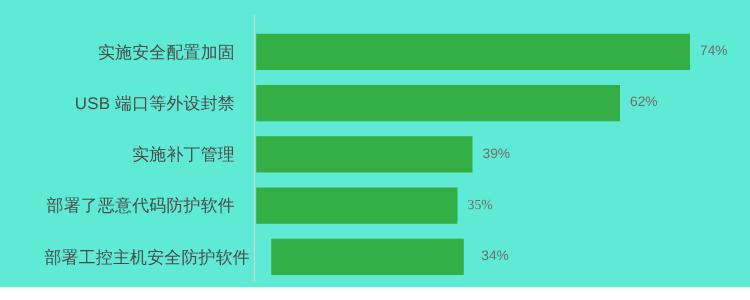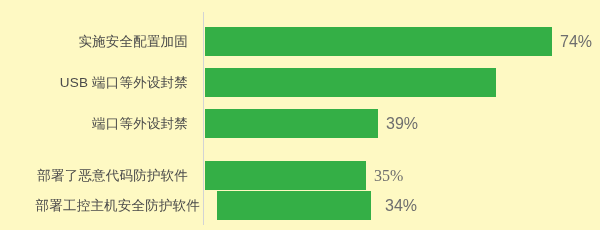--- a/index.html
+++ b/index.html
@@ -10,21 +10,21 @@
   body {
     width: 600px;
     height: 230px;
     font-family: "Liberation Sans", "DejaVu Sans", sans-serif;
     overflow: hidden;
   }
   #chart {
     position: relative;
     width: 600px;
     height: 230px;
-    background: #fef9c3;
+    background: #5eead4;
   }
   .axis-line {
     position: absolute;
     left: 203px;
     top: 12px;
     width: 1px;
     height: 213px;
     background: #d2d3d5;
   }
   .row {
@@ -51,50 +51,51 @@
     left: 205px;
     top: 0;
     height: 29px;
     background: #34af46;
   }
   .value-label {
     position: absolute;
     top: 0;
     height: 29px;
     line-height: 29px;
-    font-size: 16px;
+    font-size: 11px;
     color: #6e6e6e;
     white-space: nowrap;
   }
 </style>
 </head>
 <body>
 
 <div id="chart">
 
   <div class="axis-line"></div>
 
   <div class="row" style="top:27px;">
     <div class="cat-label">实施安全配置加固</div>
     <div class="bar" style="width:347px;"></div>
     <div class="value-label" style="left:560px;">74%</div>
   </div>
 
   <div class="row" style="top:68px;border-radius:13px;">
     <div class="cat-label">USB 端口等外设封禁</div>
     <div class="bar" style="width:291px;"></div>
+    <div class="value-label" style="left:504px;">62%</div>
   </div>
 
   <div class="row" style="top:109px;">
-    <div class="cat-label">端口等外设封禁</div>
+    <div class="cat-label">实施补丁管理</div>
     <div class="bar" style="width:173px;"></div>
     <div class="value-label" style="left:386px;">39%</div>
   </div>
 
-  <div class="row" style="top:150px;margin-top:11px;">
+  <div class="row" style="top:150px;">
     <div class="cat-label">部署了恶意代码防护软件</div>
     <div class="bar" style="width:161px;"></div>
     <div class="value-label" style="left:374px;font-family:Liberation Serif, serif;">35%</div>
   </div>
 
   <div class="row" style="top:191px;margin-left:12px;">
     <div class="cat-label">部署工控主机安全防护软件</div>
     <div class="bar" style="width:154px;"></div>
     <div class="value-label" style="left:373px;">34%</div>
   </div>

